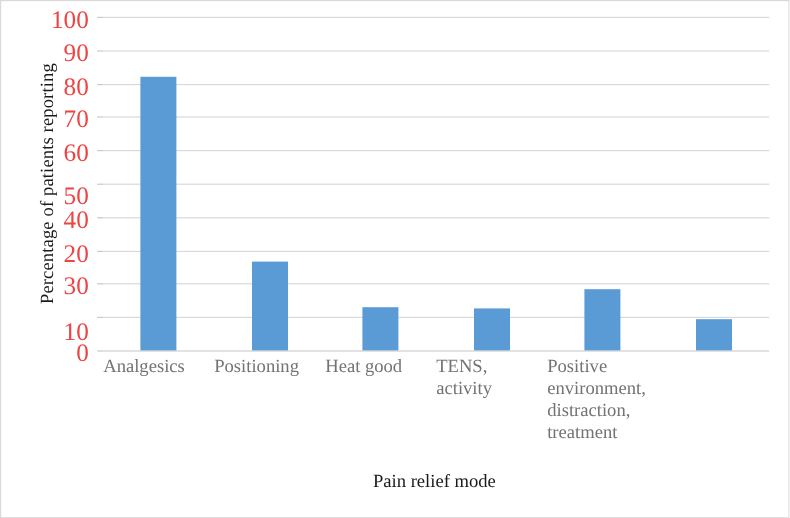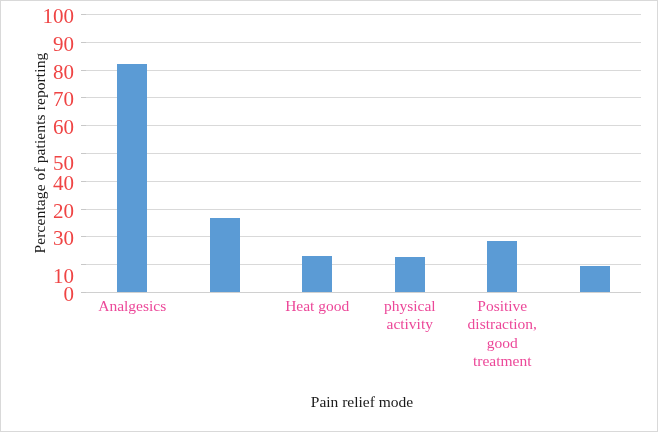--- a/index.html
+++ b/index.html
@@ -106,24 +106,23 @@
   #xlabels {
     position: absolute;
     left: 85px;
     top: 296px;
     width: 555px;
     height: 92px;
   }
   .xlabel {
     position: absolute;
     top: 0;
-    text-align: center;
     font-size: 15.5px;
     line-height: 1.18;
-    color: #ec4899;
+    color: #737373;
   }
 
   #x-axis-title {
     position: absolute;
     left: 0;
     top: 392px;
     width: 658px;
     text-align: center;
     font-size: 15.5px;
     color: #1a1a1a;
@@ -196,29 +195,32 @@
       </div>
       <div class="bar-slot" style="left: 462.5px; width: 92.5px;">
         <div class="bar" title="Mouthwash: 9.5" style="height: 26.41px; background: rgb(91, 155, 213);"></div>
       </div>
     </div>
 
   <div id="xlabels">
       <div class="xlabel" style="left: 0px; width: 92.5px;">
         <div>Analgesics</div>
       </div>
+      <div class="xlabel" style="left: 92.5px; width: 92.5px;">
+        <div>Positioning</div>
+      </div>
       <div class="xlabel" style="left: 185px; width: 92.5px;">
         <div>Heat good</div>
       </div>
       <div class="xlabel" style="left: 277.5px; width: 92.5px;">
-        <div>physical</div>
+        <div>TENS,</div>
         <div>activity</div>
       </div>
       <div class="xlabel" style="left: 370px; width: 92.5px;">
         <div>Positive</div>
+        <div>environment,</div>
         <div>distraction,</div>
-        <div>good</div>
         <div>treatment</div>
       </div>
     </div>
 
   <div id="x-axis-title">Pain relief mode</div>
 </div>
 
 </body></html>

